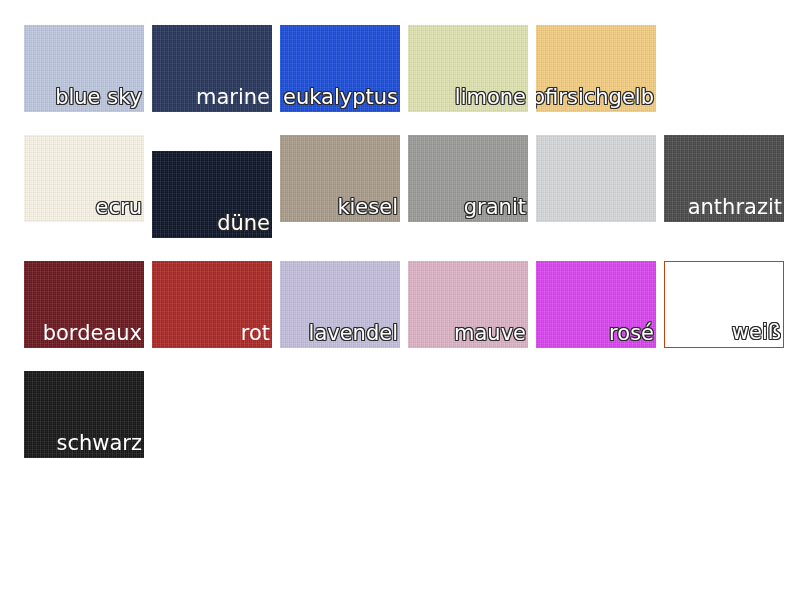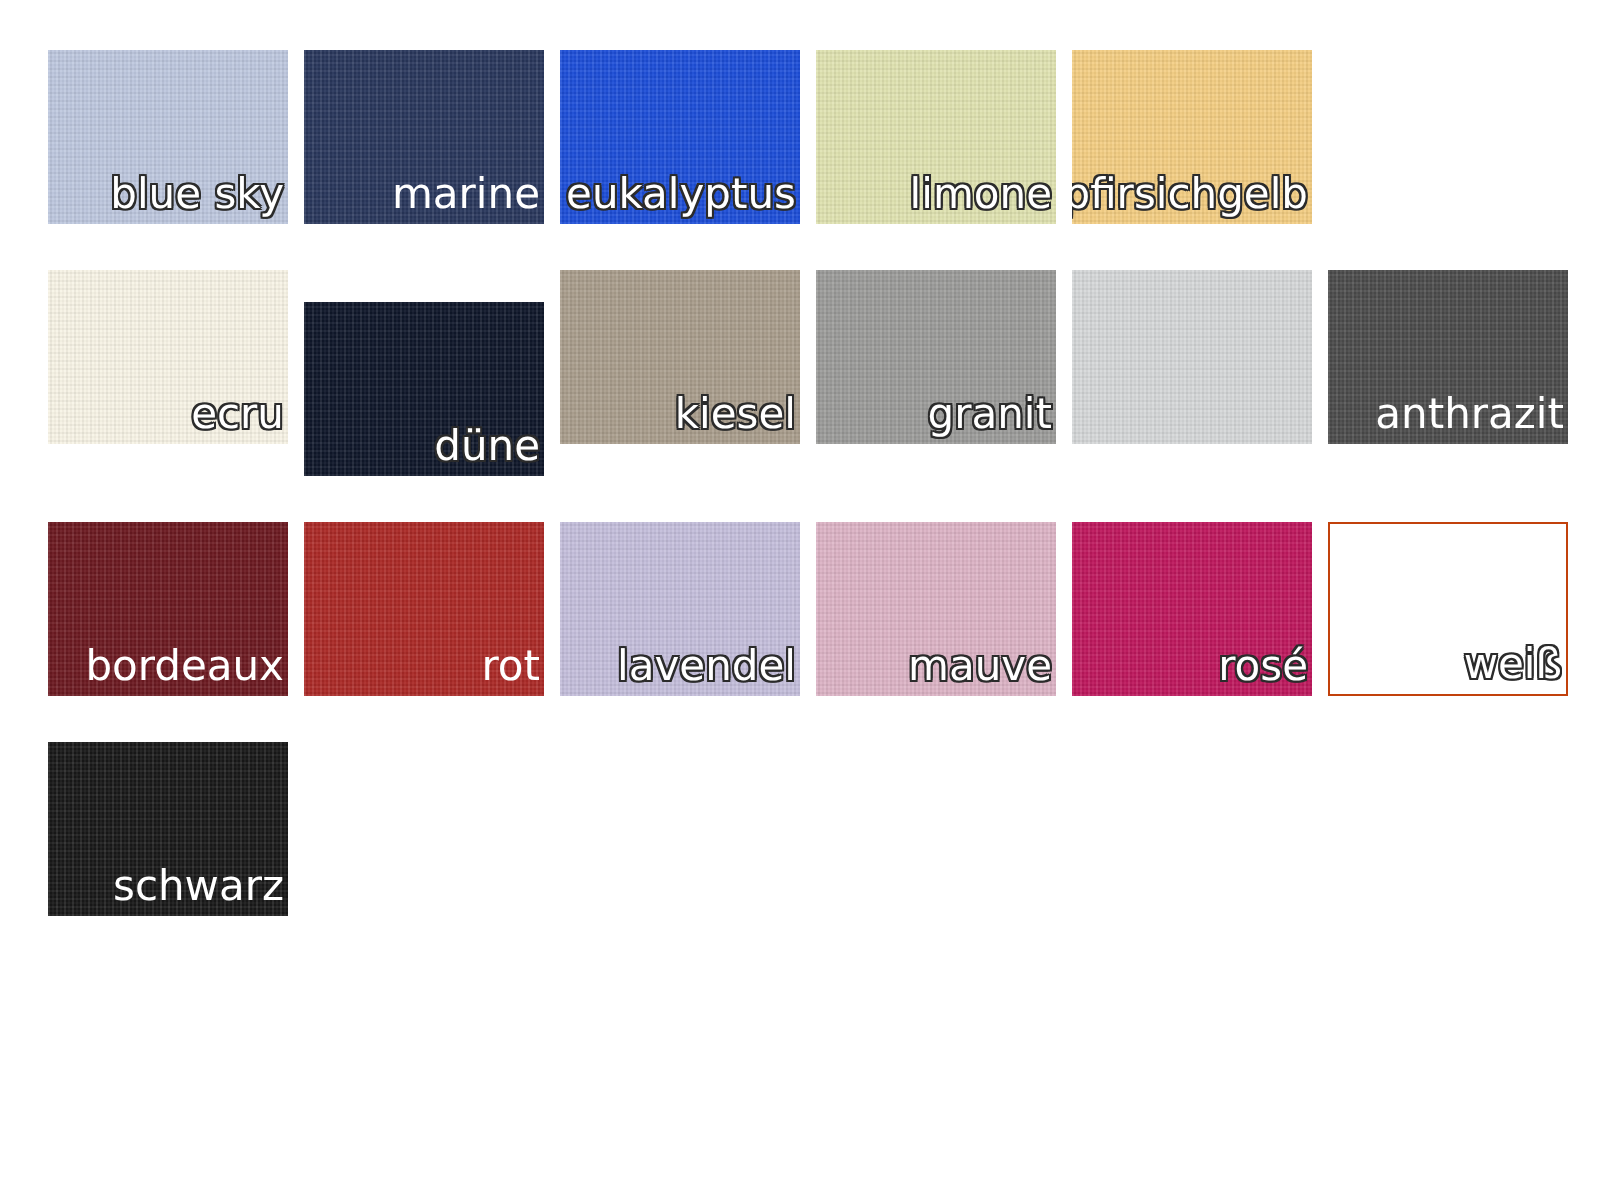--- a/index.html
+++ b/index.html
@@ -162,21 +162,21 @@
         <div class="swatch-label plain">rot</div>
       </div>
       <div class="swatch" style="background-color: rgb(196, 190, 219);">
         <div class="texture"></div>
         <div class="swatch-label outlined">lavendel</div>
       </div>
       <div class="swatch" style="background-color: rgb(220, 179, 197);">
         <div class="texture"></div>
         <div class="swatch-label outlined">mauve</div>
       </div>
-      <div class="swatch" style="background-color: #be185d;">
+      <div class="swatch" style="background-color: #d946ef;">
         <div class="texture"></div>
         <div class="swatch-label outlined">rosé</div>
       </div>
       <div class="swatch no-texture bordered" style="background-color: rgb(255, 255, 255);">
         <div class="swatch-label outlined">weiß</div>
       </div>
     </div>
     <div class="swatch-row">
       <div class="swatch" style="background-color: rgb(25, 25, 25);">
         <div class="texture"></div>

